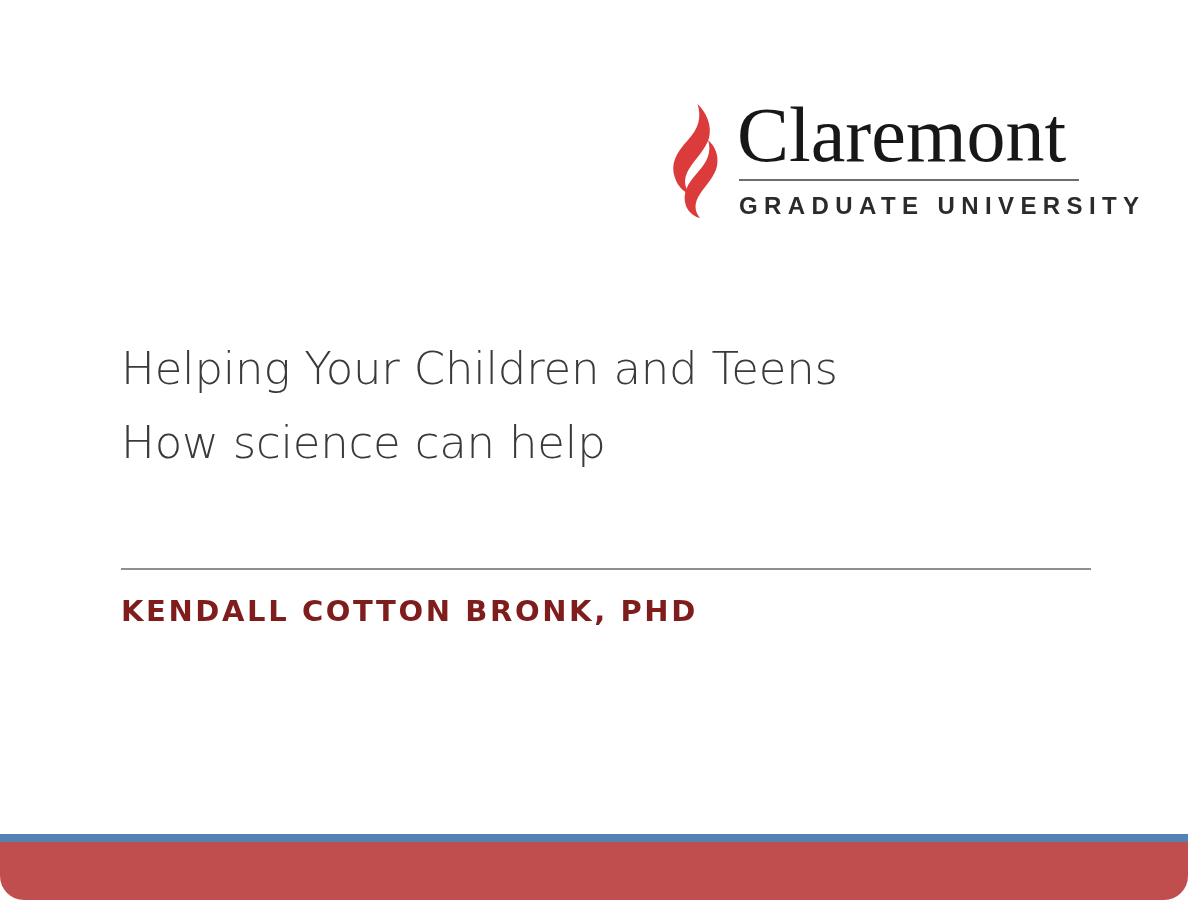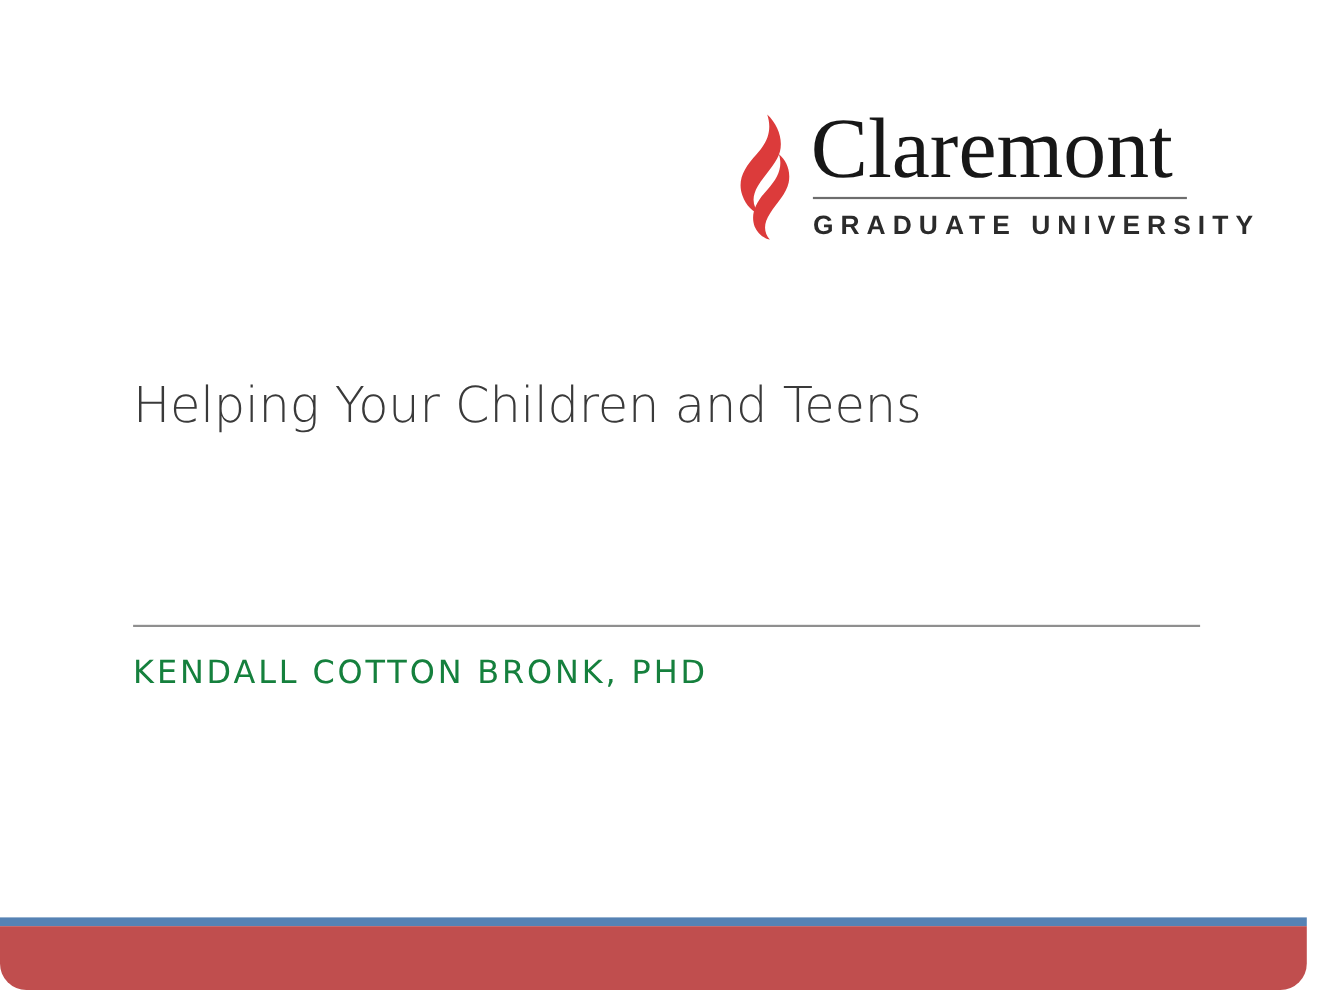--- a/index.html
+++ b/index.html
@@ -98,24 +98,24 @@
     height: 2px;
     background: #8f8f8f;
   }
 
   
   .subtitle {
     position: absolute;
     left: 121px;
     top: 591px;
     font-family: "DejaVu Sans", "Liberation Sans", sans-serif;
-    font-weight: 400;
+    font-weight: 700;
     font-size: 29px;
     line-height: 40px;
-    color: #15803d;
+    color: #7f1d1d;
     letter-spacing: 2.6px;
     white-space: nowrap;
   }
 
   
   .bar-blue {
     position: absolute;
     left: 0;
     top: 834px;
     width: 1200px;
@@ -146,20 +146,21 @@
     <div class="logo-text-group">
       <div class="logo-wordmark">Claremont</div>
       <div class="logo-rule"></div>
       <div class="logo-sub">GRADUATE UNIVERSITY</div>
     </div>
 
   </div>
 
   <div class="title">
     <span class="title-line">Helping Your Children and Teens</span>
+    <span class="title-line">How science can help</span>
   </div>
 
   <div class="divider"></div>
 
   <div class="subtitle">KENDALL COTTON BRONK, PHD</div>
 
   <div class="bar-blue"></div>
   <div class="bar-red"></div>
 
 </div>

